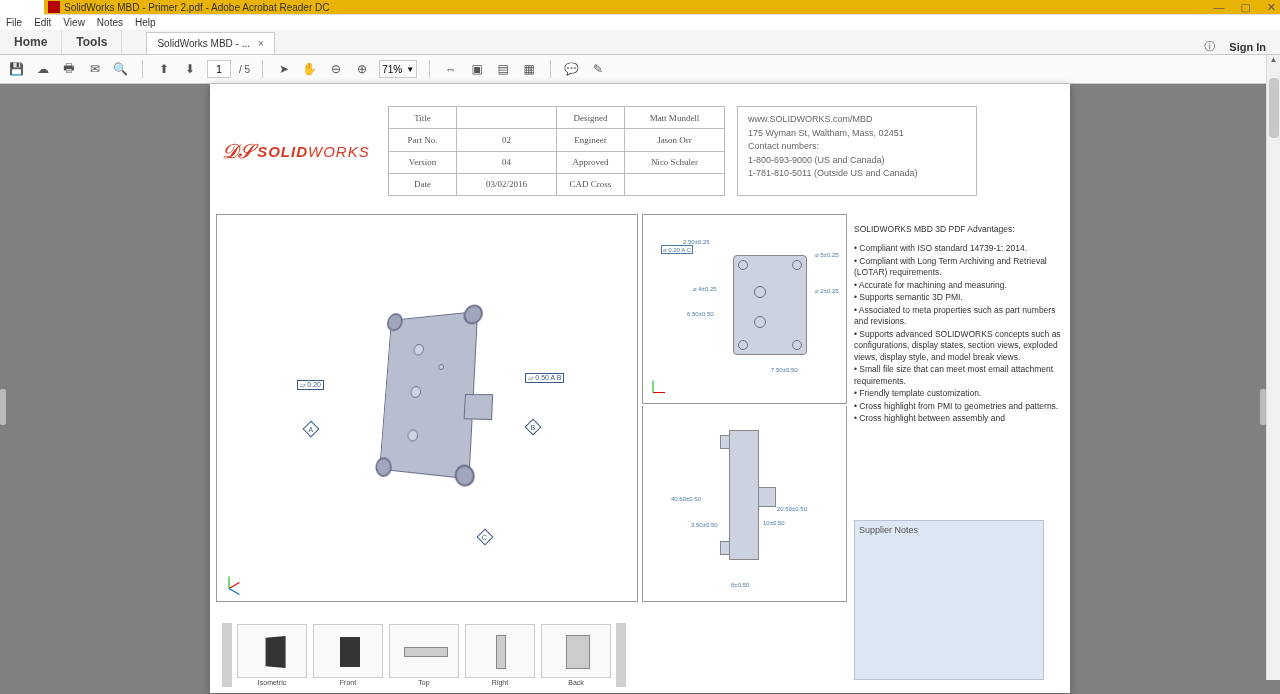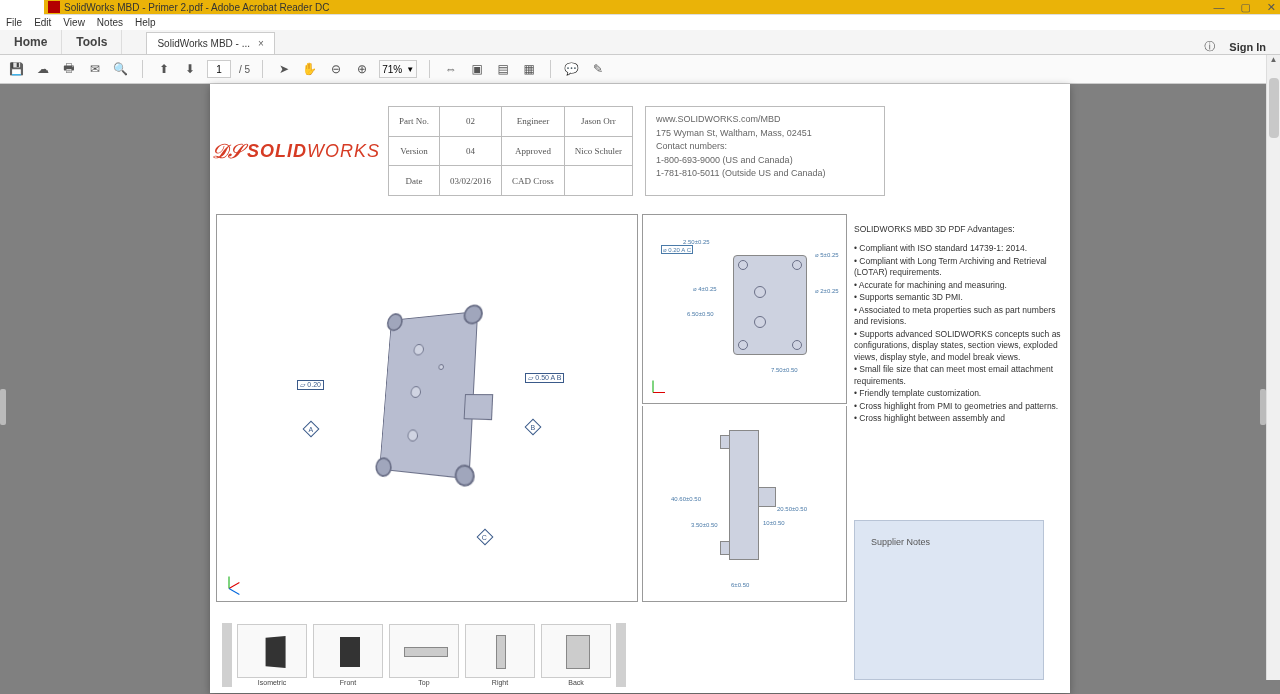--- a/index.html
+++ b/index.html
@@ -26,41 +26,41 @@
 .toolbar .page-total { font-size: 10px; color: #555; }
 .toolbar .zoom-select { font-size: 10px; height: 18px; border: 1px solid #ccc; padding: 0 2px; display: flex; align-items: center; gap: 4px; }
 .toolbar .zoom-select .arrow { font-size: 8px; }
 
 .content-area { position: relative; width: 100%; height: 610px; background: #808080; display: flex; justify-content: center; }
 .page { width: 860px; height: 609px; background: #fff; box-shadow: 0 2px 8px rgba(0,0,0,.3); position: relative; }
 
 
 .hdr { position: absolute; top: 22px; left: 6px; right: 6px; height: 90px; display: flex; gap: 12px; }
 .logo-box { width: 160px; display: flex; align-items: center; justify-content: center; font-style: italic; }
-.logo-text { font-size: 18px; font-weight: bold; color: #d63b24; letter-spacing: 1px; }
+.logo-text { font-size: 15px; font-weight: bold; color: #d63b24; letter-spacing: 1px; }
 .logo-text .thin { font-weight: 400; }
 .logo-swoosh { color: #d63b24; font-size: 20px; margin-right: 4px; }
 
 .info-table { border-collapse: collapse; font-size: 9px; }
 .info-table td { border: 1px solid #bbb; padding: 3px 10px; text-align: center; color: #555; font-family: Georgia, serif; }
 .info-table .hdr-cell { width: 68px; }
 .info-table .val-cell { width: 100px; }
 
 .contact-box { border: 1px solid #bbb; padding: 6px 10px; font-size: 9px; color: #666; font-family: Georgia, serif; line-height: 1.5; width: 240px; }
 
 
 .main-view { position: absolute; top: 130px; left: 6px; width: 422px; height: 388px; border: 1px solid #999; }
 .side-top { position: absolute; top: 130px; left: 432px; width: 205px; height: 190px; border: 1px solid #999; }
 .side-bot { position: absolute; top: 322px; left: 432px; width: 205px; height: 196px; border: 1px solid #999; border-top: none; }
 
 .advantages { position: absolute; top: 140px; left: 644px; width: 208px; font-size: 8.5px; color: #333; line-height: 1.35; }
 .advantages .adv-title { margin-bottom: 8px; }
 .advantages .bullet { margin-bottom: 1px; }
 
-.supplier-box { position: absolute; top: 436px; left: 644px; width: 190px; height: 160px; background: #dde6f3; border: 1px solid #b8c4d6; padding: 16px; font-size: 9px; color: #555; }
+.supplier-box { position: absolute; top: 436px; left: 644px; width: 190px; height: 160px; background: #dde6f3; border: 1px solid #b8c4d6; padding: 4px; font-size: 9px; color: #555; }
 
 .thumbs { position: absolute; bottom: 3px; left: 12px; right: 200px; height: 70px; display: flex; align-items: center; gap: 4px; }
 .thumb-scroll { width: 10px; height: 64px; background: #d0d0d0; }
 .thumb { width: 72px; display: flex; flex-direction: column; align-items: center; gap: 1px; }
 .thumb-img { width: 70px; height: 54px; border: 1px solid #ccc; background: #f9f9f9; position: relative; }
 .thumb-label { font-size: 7px; color: #444; }
 
 
 .part-3d { position: absolute; left: 50%; top: 46%; transform: translate(-50%,-50%); }
 .part-body { width: 100px; height: 160px; background: #b8bdd0; border: 1px solid #6b7088; border-radius: 6px; transform: perspective(400px) rotateY(-28deg) rotateX(8deg); position: relative; }
@@ -156,20 +156,26 @@
 
     <div class="hdr">
       <div class="logo-box">
         <span class="logo-swoosh">𝓓𝓢</span>
         <span class="logo-text">
           <span>SOLID</span><span class="thin">WORKS</span>
         </span>
       </div>
       <table class="info-table">
         <tbody>
+            <tr>
+          <td class="hdr-cell">Title</td>
+          <td class="val-cell"></td>
+          <td class="hdr-cell">Designed</td>
+          <td class="val-cell">Matt Mundell</td>
+        </tr>
         <tr>
           <td>Part No.</td>
           <td>02</td>
           <td>Engineer</td>
           <td>Jason Orr</td>
         </tr>
         <tr>
           <td>Version</td>
           <td>04</td>
           <td>Approved</td>

